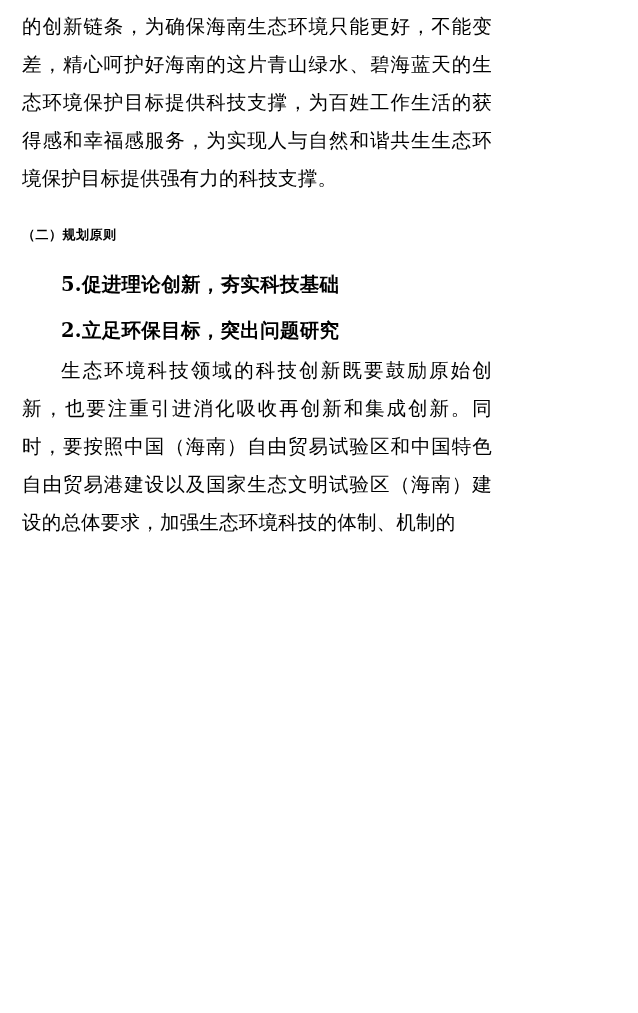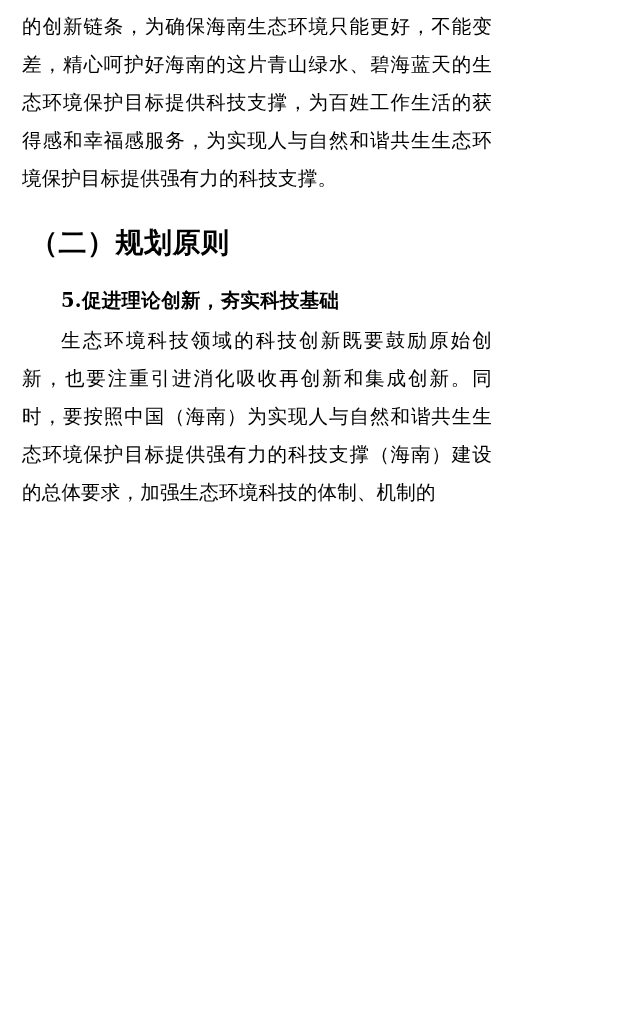--- a/index.html
+++ b/index.html
@@ -26,24 +26,24 @@
     line-height: 38px;
     text-align: justify;
     text-justify: inter-ideograph;
     margin: 0;
     letter-spacing: 0.2px;
   }
   .para.indent {
     text-indent: 2em;
   }
   .heading2 {
-    font-size: 28px;
+    font-size: 13px;
     line-height: 38px;
     font-weight: bold;
-    margin: 8px;
+    margin: 0;
     padding-top: 18px;
     padding-bottom: 6px;
     letter-spacing: 0.5px;
   }
   .heading3 {
     font-size: 19.5px;
     line-height: 38px;
     font-weight: bold;
     margin: 0;
     text-indent: 2em;
@@ -57,18 +57,19 @@
 
 <div class="page">
 
   <p class="para">的创新链条，为确保海南生态环境只能更好，不能变差，精心呵护好海南的这片青山绿水、碧海蓝天的生态环境保护目标提供科技支撑，为百姓工作生活的获得感和幸福感服务，为实现人与自然和谐共生生态环境保护目标提供强有力的科技支撑。</p>
 
   <h2 class="heading2">（二）规划原则</h2>
 
   <h3 class="heading3">5.促进理论创新，夯实科技基础</h3>
 
 
+  <h3 class="heading3">2.立足环保目标，突出问题研究</h3>
 
 
 
-  <p class="para indent">生态环境科技领域的科技创新既要鼓励原始创新，也要注重引进消化吸收再创新和集成创新。同时，要按照中国（海南）为实现人与自然和谐共生生态环境保护目标提供强有力的科技支撑（海南）建设的总体要求，加强生态环境科技的体制、机制的</p>
+  <p class="para indent">生态环境科技领域的科技创新既要鼓励原始创新，也要注重引进消化吸收再创新和集成创新。同时，要按照中国（海南）自由贸易试验区和中国特色自由贸易港建设以及国家生态文明试验区（海南）建设的总体要求，加强生态环境科技的体制、机制的</p>
 
 </div>
 
 </body></html>

